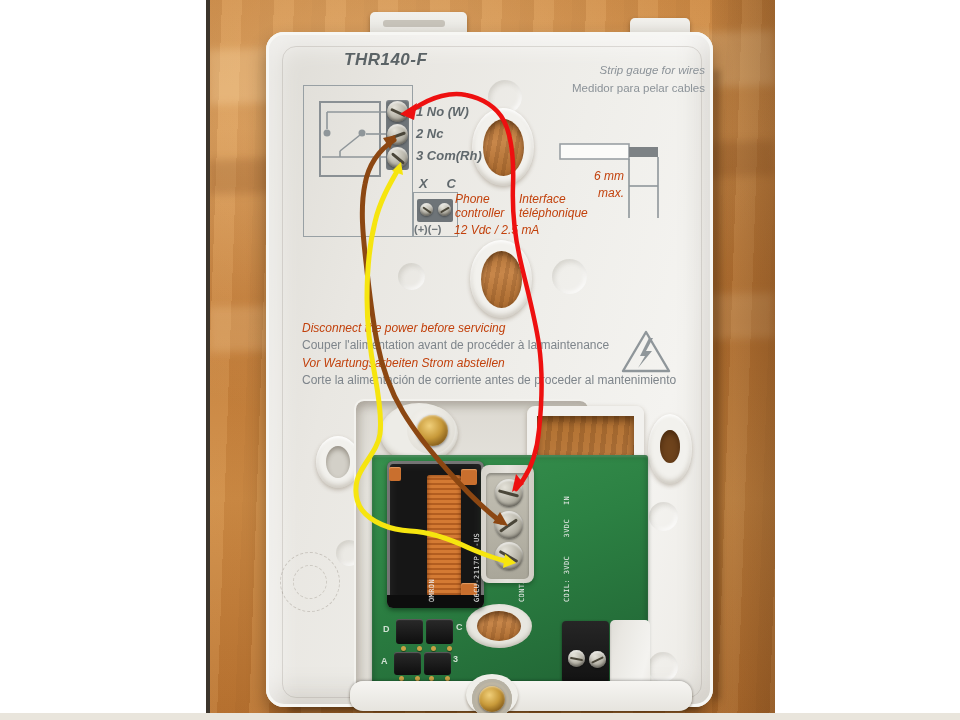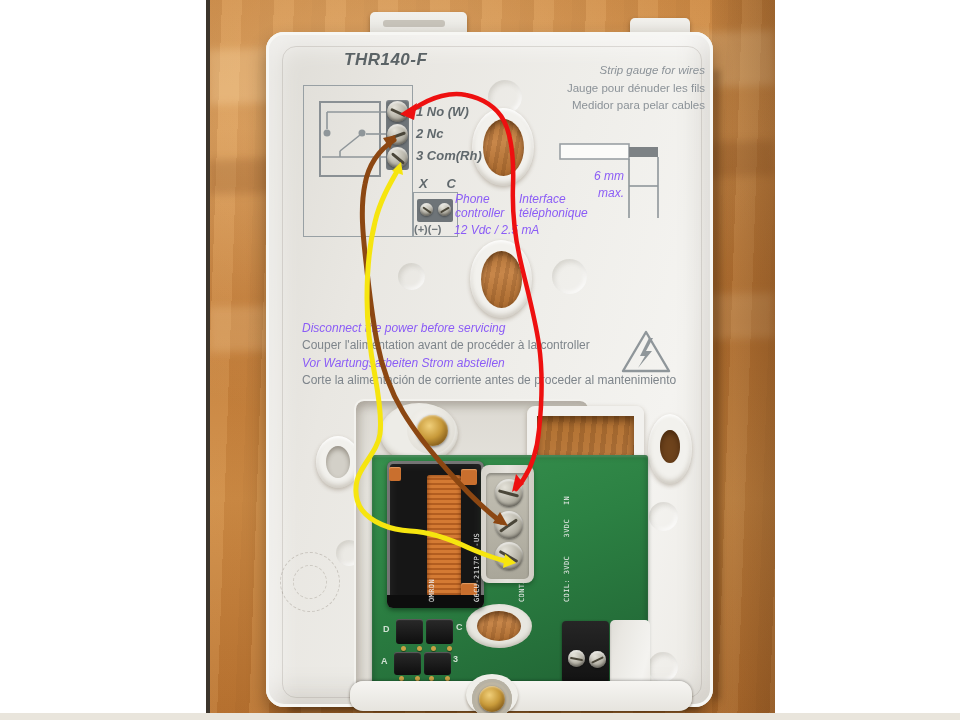--- a/index.html
+++ b/index.html
@@ -24,21 +24,21 @@
        box-shadow:0 2px 4px rgba(60,35,10,.4);}
   #face-line{left:282px;top:46px;width:418px;height:650px;border:1px solid rgba(150,145,135,.28);border-radius:14px;}
   .indent{border-radius:50%;box-shadow:inset 2px 3px 5px rgba(90,80,65,.16), inset -2px -2px 4px rgba(255,255,255,.75);}
   .oval-ring{border-radius:50%;background:#f2f1ed;
      box-shadow:0 2px 4px rgba(90,70,45,.3), inset 0 2px 3px rgba(255,255,255,.9), inset 0 -3px 5px rgba(120,105,85,.3);}
   .wood-hole{border-radius:50%;
      background:repeating-linear-gradient(100deg, rgba(80,40,10,.16) 0 4px, rgba(0,0,0,0) 4px 9px),
                 linear-gradient(175deg,#b5763a,#c8874a 40%,#aa6a2e);
      box-shadow:inset 0 3px 6px rgba(40,18,2,.55);}
   
-  .ink{color:#8b5cf6;font-size:12px;line-height:14px;white-space:nowrap;}
+  .ink{color:#c2410c;font-size:12px;line-height:14px;white-space:nowrap;}
   .ink-it{font-style:italic;}
   .ink-bold{color:#60686c;font-weight:bold;font-style:italic;font-size:13px;}
   #title{font-size:17px;font-weight:bold;font-style:italic;color:#5b6366;letter-spacing:.5px;margin-left:36px;}
   .rectline{border:1.5px solid #98a0a4;box-sizing:border-box;}
   .rectbold{border:2.5px solid #8a9094;box-sizing:border-box;}
   #tstrip{background:#6e7478;border-radius:3px;box-shadow:inset 0 1px 2px rgba(255,255,255,.2);}
   .screwM{border-radius:50%;background:radial-gradient(circle at 35% 30%, #e5e3da, #b5b2a6 55%, #7e7a6e);
      box-shadow:inset 0 -2px 3px rgba(0,0,0,.35), inset 0 2px 2px rgba(255,255,255,.6), 0 1px 2px rgba(0,0,0,.35);}
   .slot{position:absolute;left:12%;top:46%;width:76%;height:3px;background:#4a4639;border-radius:2px;}
   .brass{border-radius:50%;background:radial-gradient(circle at 40% 35%, #f0cf7a, #c89a3a 45%, #8a611c 75%, #6b4a12);
@@ -148,28 +148,27 @@
     </div>
   <div class="abs ink" style="left:414px;top:222px;font-weight:bold;font-size:11px;color:#6d7478;">(+)(−)</div>
   <div class="abs ink ink-it" style="left:455px;top:192px;">Phone</div>
   <div class="abs ink ink-it" style="left:455px;top:206px;">controller</div>
   <div class="abs ink ink-it" style="left:519px;top:192px;">Interface</div>
   <div class="abs ink ink-it" style="left:519px;top:206px;">téléphonique</div>
   <div class="abs ink ink-it" style="left:454px;top:223px;">12 Vdc / 2.5 mA</div>
 
   <div class="abs" style="left:515px;top:62px;width:190px;text-align:right;font-size:11.5px;line-height:17.5px;color:#8b9298;">
     <div class="ink-it">Strip gauge for wires</div>
-    <div>Jauge pour dénuder les fils</div>
     <div>Medidor para pelar cables</div>
   </div>
   <div class="abs ink ink-it" style="left:580px;top:169px;width:44px;text-align:right;">6 mm</div>
   <div class="abs ink ink-it" style="left:580px;top:186px;width:44px;text-align:right;">max.</div>
 
   <div class="abs ink ink-it" style="left:302px;top:321px;">Disconnect the power before servicing</div>
-  <div class="abs ink" style="left:302px;top:338px;color:#7e858b;">Couper l'alimentation avant de procéder à la controller</div>
+  <div class="abs ink" style="left:302px;top:338px;color:#7e858b;">Couper l'alimentation avant de procéder à la maintenance</div>
   <div class="abs ink ink-it" style="left:302px;top:356px;">Vor Wartungsarbeiten Strom abstellen</div>
   <div class="abs ink" style="left:302px;top:373px;color:#7e858b;">Corte la alimentación de corriente antes de proceder al mantenimiento</div>
 
   <div id="tray" class="abs"></div>
   <div id="cutout" class="abs"></div>
 
   <div class="abs" style="left:380px;top:403px;width:78px;height:60px;border-radius:50%;background:#edece7;box-shadow:0 2px 4px rgba(80,60,35,.3), inset 0 -3px 5px rgba(110,100,80,.25);"></div>
   <div class="abs" style="left:407px;top:406px;width:48px;height:48px;border-radius:50%;background:radial-gradient(circle at 40% 35%,#f7f6f2,#d9d6cd);"></div>
   <div class="abs brass" style="left:417px;top:415px;width:31px;height:31px;"></div>
 

